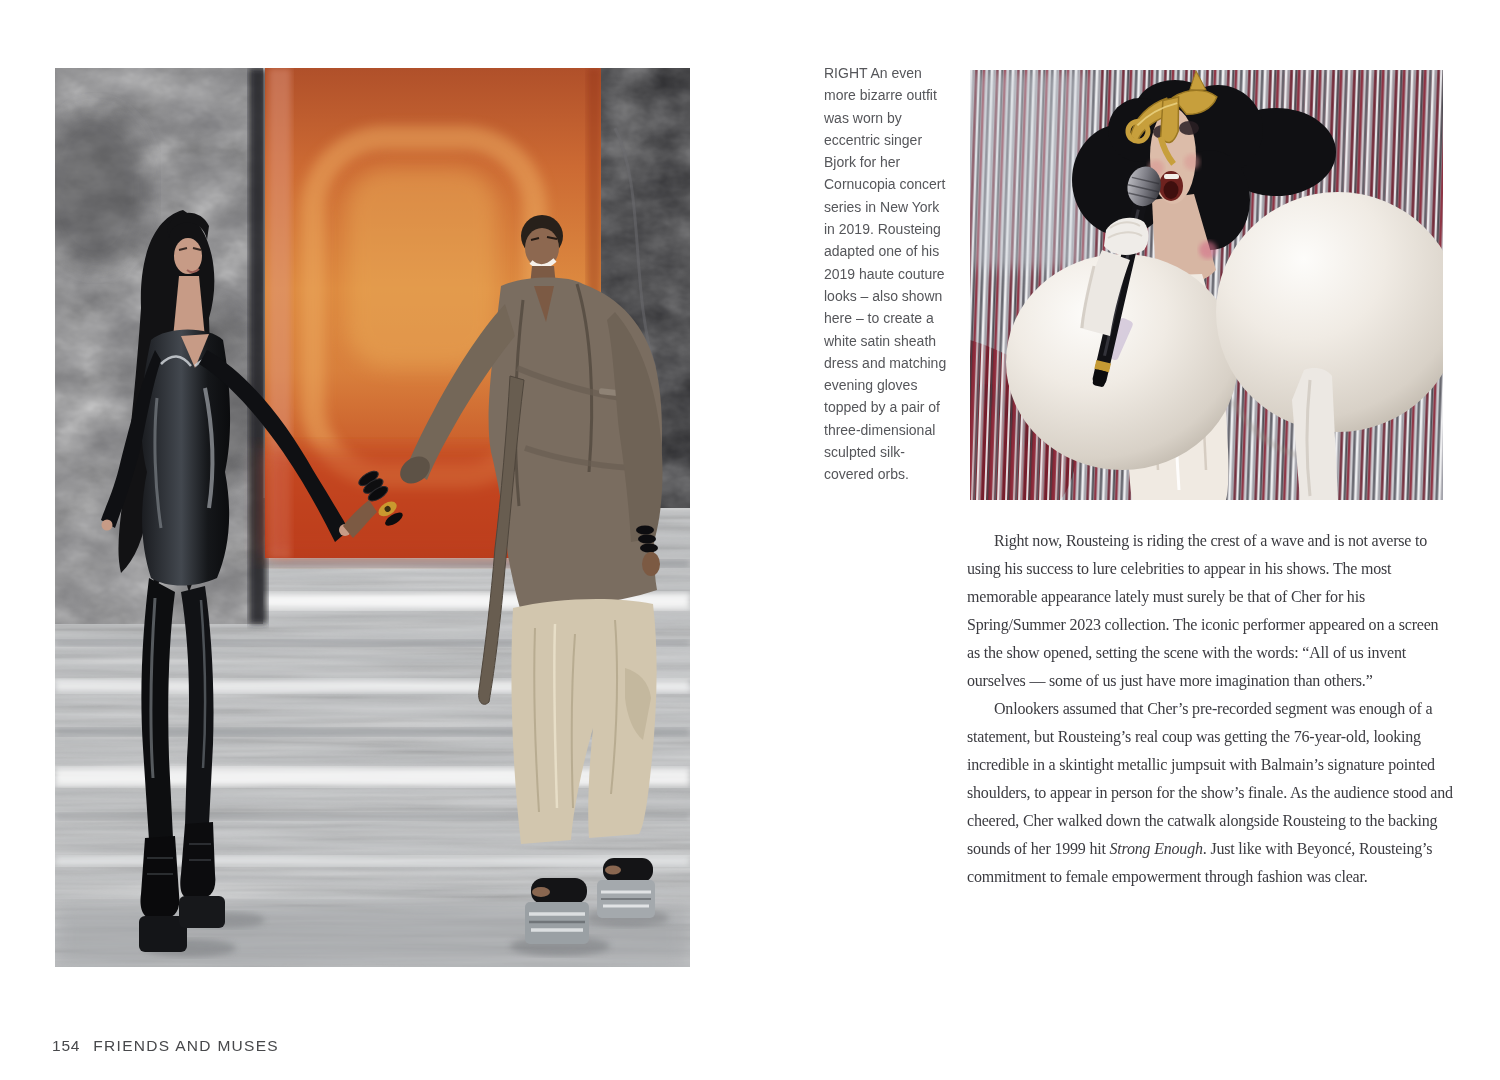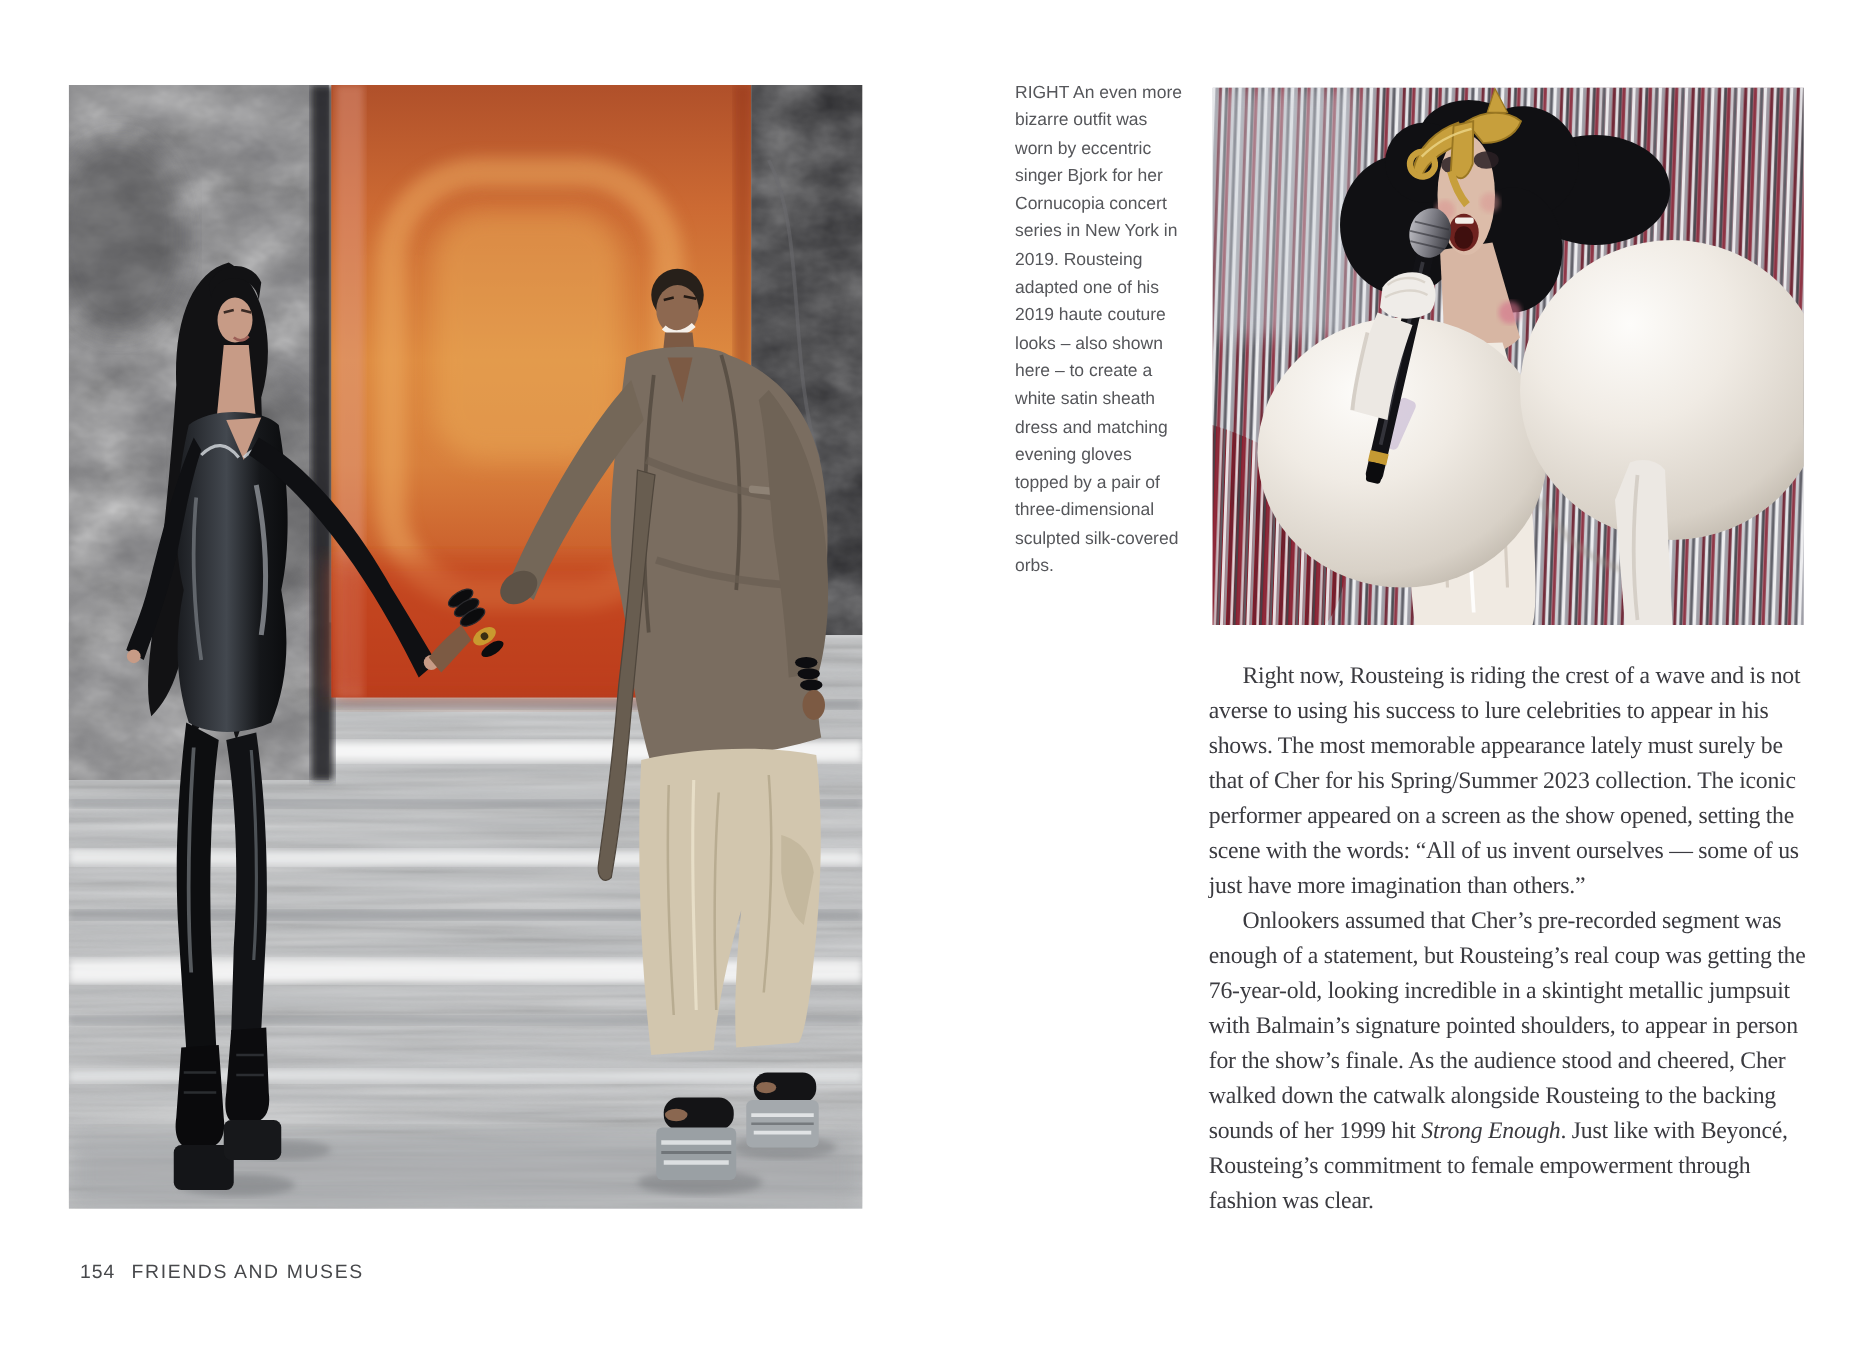--- a/index.html
+++ b/index.html
@@ -9,32 +9,32 @@
     font-family:"Liberation Sans",sans-serif;
   }
   .photo{position:absolute;margin:0;padding:0;}
   .photo svg{display:block;width:100%;height:100%;}
   .photo-left{left:55px;top:68px;width:635px;height:899px;}
   .photo-right{left:970px;top:70px;width:473px;height:430px;}
   .caption-col{
     position:absolute;left:812px;top:62px;width:138px;
     color:#55565a;font-size:14px;line-height:22.3px;font-weight:400;
   }
-  .caption{margin:0 0 26px 0;}
+  .caption{margin:0 0 26px 12px;}
   .body-text{
     position:absolute;left:967px;top:527px;width:488px;
     color:#3b3b40;font-family:"Liberation Serif","DejaVu Serif",serif;
-    font-size:19px;line-height:28px;letter-spacing:-0.2px;text-align:left;
+    font-size:16px;line-height:28px;letter-spacing:-0.2px;text-align:left;
   }
   .body-text p{margin:0;text-indent:27px;}
   .footer{
     position:absolute;top:1009px;color:#47484b;font-size:15.5px;
     letter-spacing:1.3px;white-space:nowrap;
   }
-  .footer-left{left:64px;}
+  .footer-left{left:52px;margin-top:28px;}
   .footer-right{left:965px;width:457px;text-align:right;}
   .footer-left .sec{margin-left:13px;}
   .footer-right .num{margin-left:15px;letter-spacing:0.8px;}
   .footer .num{letter-spacing:0.8px;}
 </style>
 </head>
 <body>
 
 <div class="spread">
 

